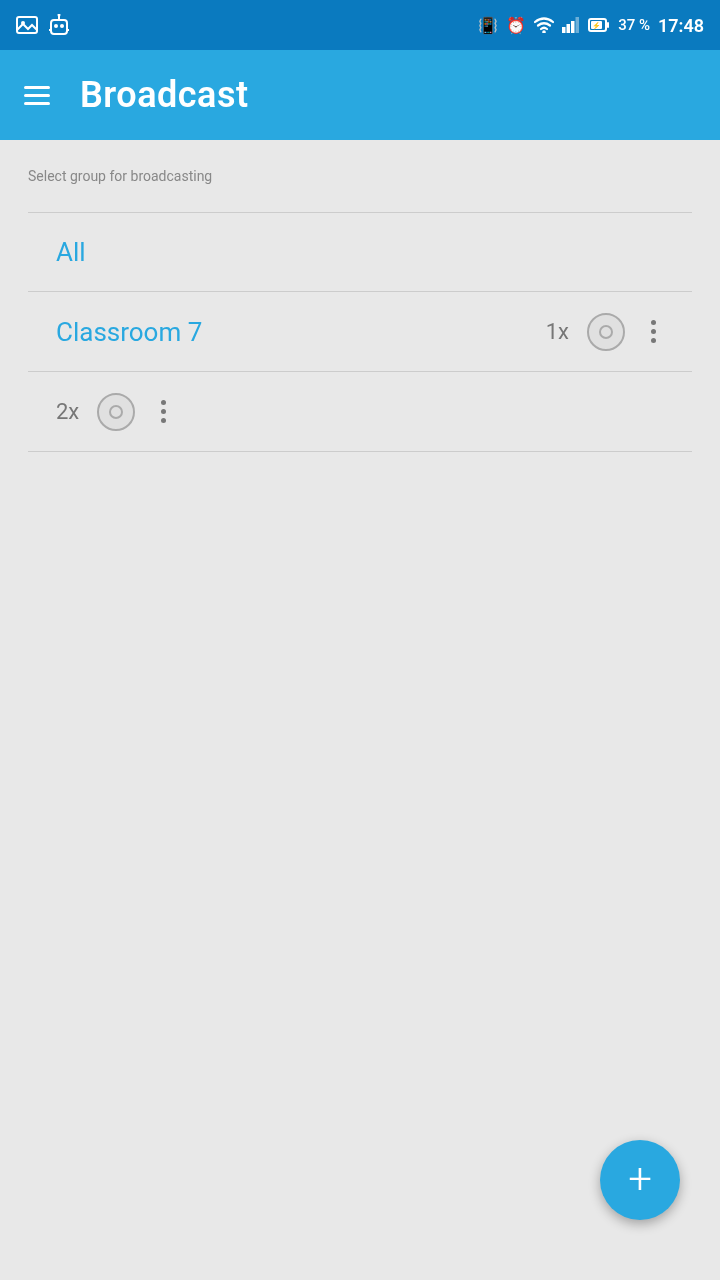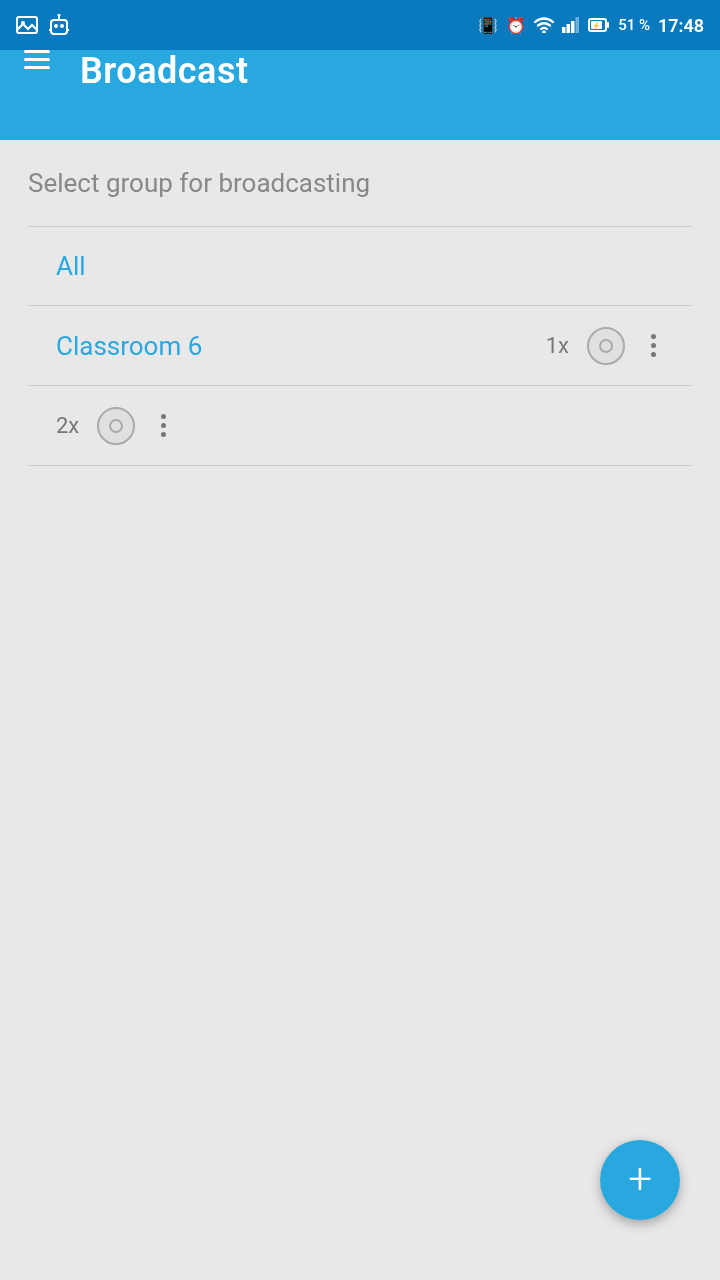--- a/index.html
+++ b/index.html
@@ -39,20 +39,21 @@
       color: white;
       font-weight: 500;
     }
 
     
     .app-bar {
       width: 720px;
       height: 90px;
       background: #29a8e0;
       display: flex;
+      align-items: center;
       padding: 0 24px;
       gap: 30px;
     }
 
     .hamburger-icon {
       display: flex;
       flex-direction: column;
       gap: 5px;
       cursor: pointer;
     }
@@ -72,21 +73,21 @@
       letter-spacing: 0.5px;
     }
 
     
     .content {
       background: #e8e8e8;
       padding: 28px 28px 0 28px;
     }
 
     .subtitle {
-      font-size: 26px;
+      font-size: 14px;
       color: #888;
       margin-bottom: 28px;
       font-weight: 400;
     }
 
     
     .list {
       background: #e8e8e8;
     }
 
@@ -221,21 +222,21 @@
       <rect x="9" y="4" width="3.5" height="12" fill="white"></rect>
       <rect x="13.5" y="0" width="3.5" height="16" fill="white" opacity="0.4"></rect>
     </svg>
 
     <svg width="22" height="16" viewBox="0 0 22 16">
       <rect x="1" y="2" width="17" height="12" rx="2" fill="none" stroke="white" stroke-width="2"></rect>
       <rect x="3" y="4" width="11" height="8" rx="1" fill="white"></rect>
       <rect x="19" y="5" width="2" height="6" rx="1" fill="white"></rect>
       <text x="4.5" y="11" font-size="7" fill="#29a8e0" font-weight="bold">⚡</text>
     </svg>
-    <span style="color:white; font-size:15px; font-weight:500;">51 %</span>
+    <span style="color:white; font-size:15px; font-weight:500;">37 %</span>
     <span style="color:white; font-size:18px; font-weight:600;">17:48</span>
   </div>
 </div>
 
 <div class="app-bar">
   <div class="hamburger-icon">
     <span></span>
     <span></span>
     <span></span>
   </div>
@@ -245,21 +246,21 @@
 <div class="content">
   <div class="subtitle">Select group for broadcasting</div>
 
   <div class="list">
 
     <div class="list-item">
       <span class="item-label">All</span>
     </div>
 
     <div class="list-item">
-      <span class="item-label">Classroom 6</span>
+      <span class="item-label">Classroom 7</span>
       <span class="item-count">1x</span>
       <div class="radio-btn">
         <div class="radio-inner"></div>
       </div>
       <div class="dots-menu">
         <div class="dot"></div>
         <div class="dot"></div>
         <div class="dot"></div>
       </div>
     </div>

